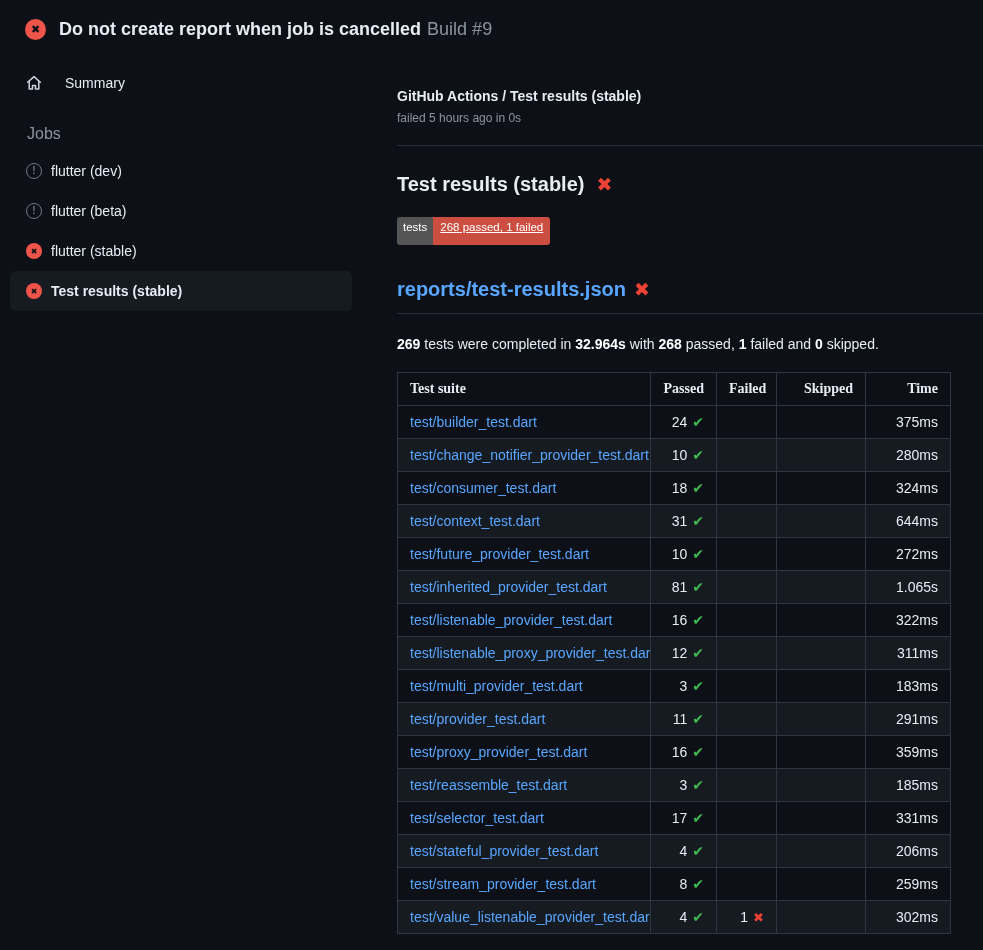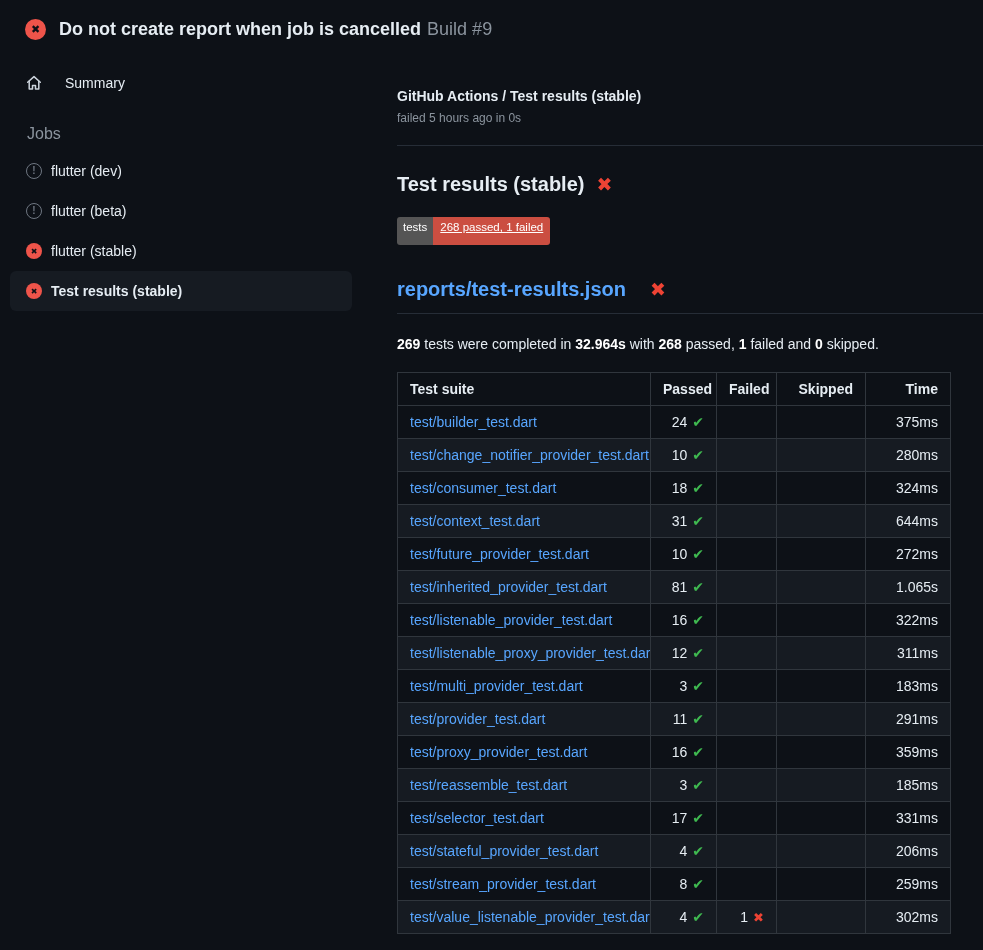--- a/index.html
+++ b/index.html
@@ -57,34 +57,34 @@
   }
   .x-mark{
     color:var(--red);font-family:"DejaVu Sans",sans-serif;font-weight:bold;
     font-size:19px;line-height:1;
   }
   .badge{display:inline-flex;margin-top:21px;border-radius:3px;overflow:hidden;
     font-size:11.5px;line-height:20px;height:28px;color:#fff;}
   .badge-label{background:var(--badge-label);padding:0 6px;}
   .badge-value{background:var(--badge-value);padding:0 7px;text-decoration:underline;}
   .report-title{
-    display:flex;align-items:center;gap:24px;margin:33px 0 0 0;
+    display:flex;align-items:center;gap:8px;margin:33px 0 0 0;
     font-size:20px;font-weight:bold;color:var(--link);
     padding-bottom:12px;border-bottom:1px solid var(--soft-border);
   }
   .report-title .title-text{cursor:pointer;}
   .summary-line{margin:22px 0 0 0;color:var(--txt);}
   .summary-line b{color:#fff;}
   
   table.results{border-collapse:collapse;margin-top:20px;table-layout:fixed;width:553px;}
   .results th,.results td{
     border:1px solid var(--border);padding:8px 12px;font-size:14px;
     white-space:nowrap;overflow:hidden;
   }
-  .results th{font-weight:bold;text-align:right;color:var(--txt);}
+  .results th{font-weight:bold;text-align:right;color:var(--txt);font-family:Liberation Serif, serif;}
   .results th.left,.results td.left{text-align:left;}
   .results td{text-align:right;}
   .results tbody tr:nth-child(even){background:var(--row-alt);}
   .results a{color:var(--link);text-decoration:none;cursor:pointer;}
   .check{color:var(--green);font-family:"DejaVu Sans",sans-serif;font-weight:bold;
     font-size:14px;margin-left:5px;}
   .xmark-sm{color:var(--red);font-family:"DejaVu Sans",sans-serif;font-weight:bold;
     font-size:13px;margin-left:5px;}
 </style>
 </head>

